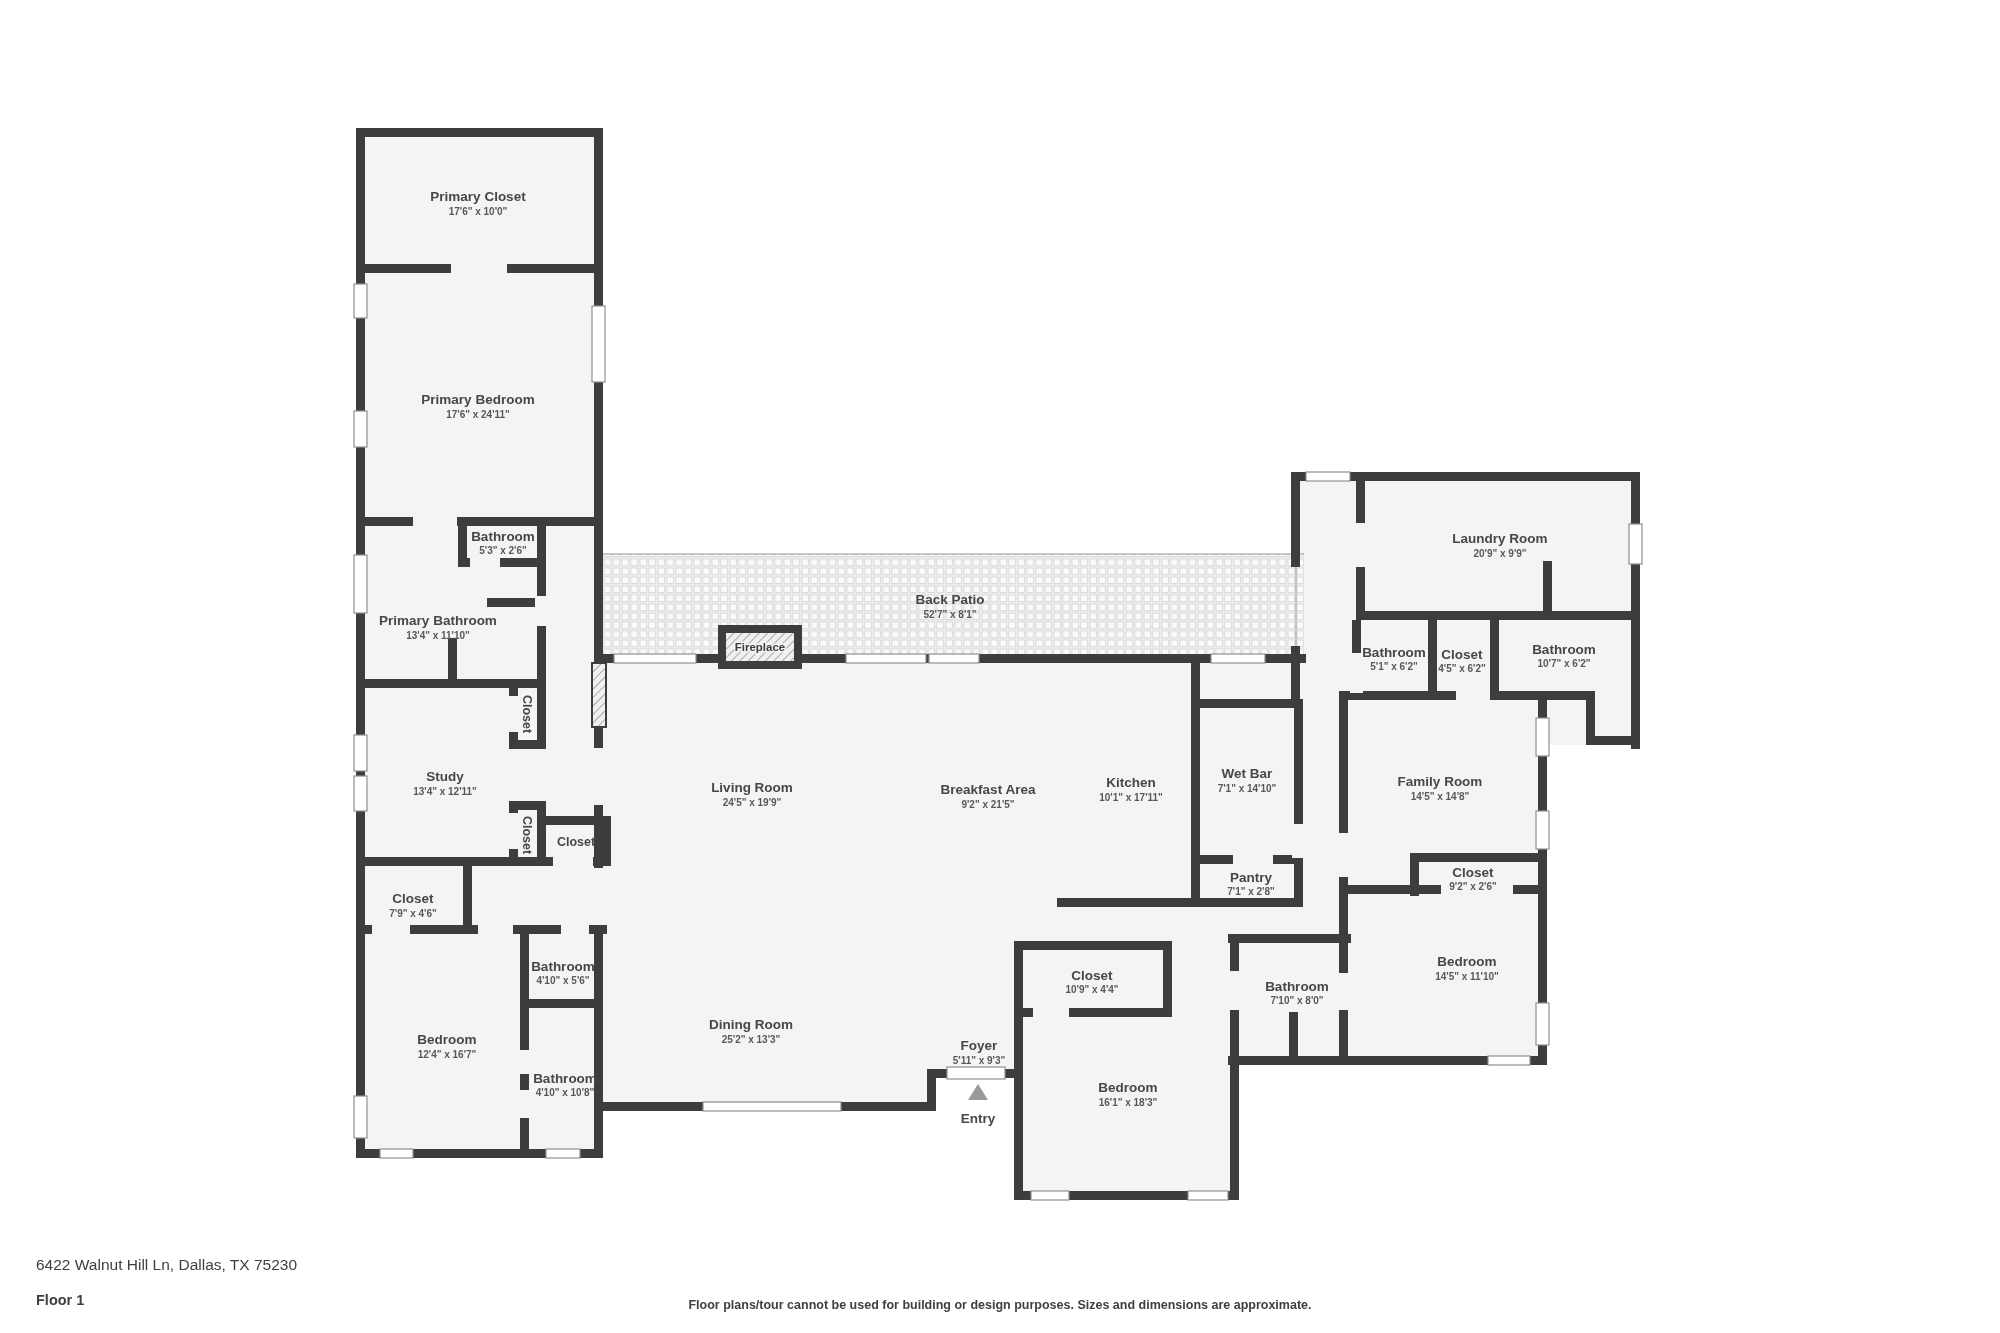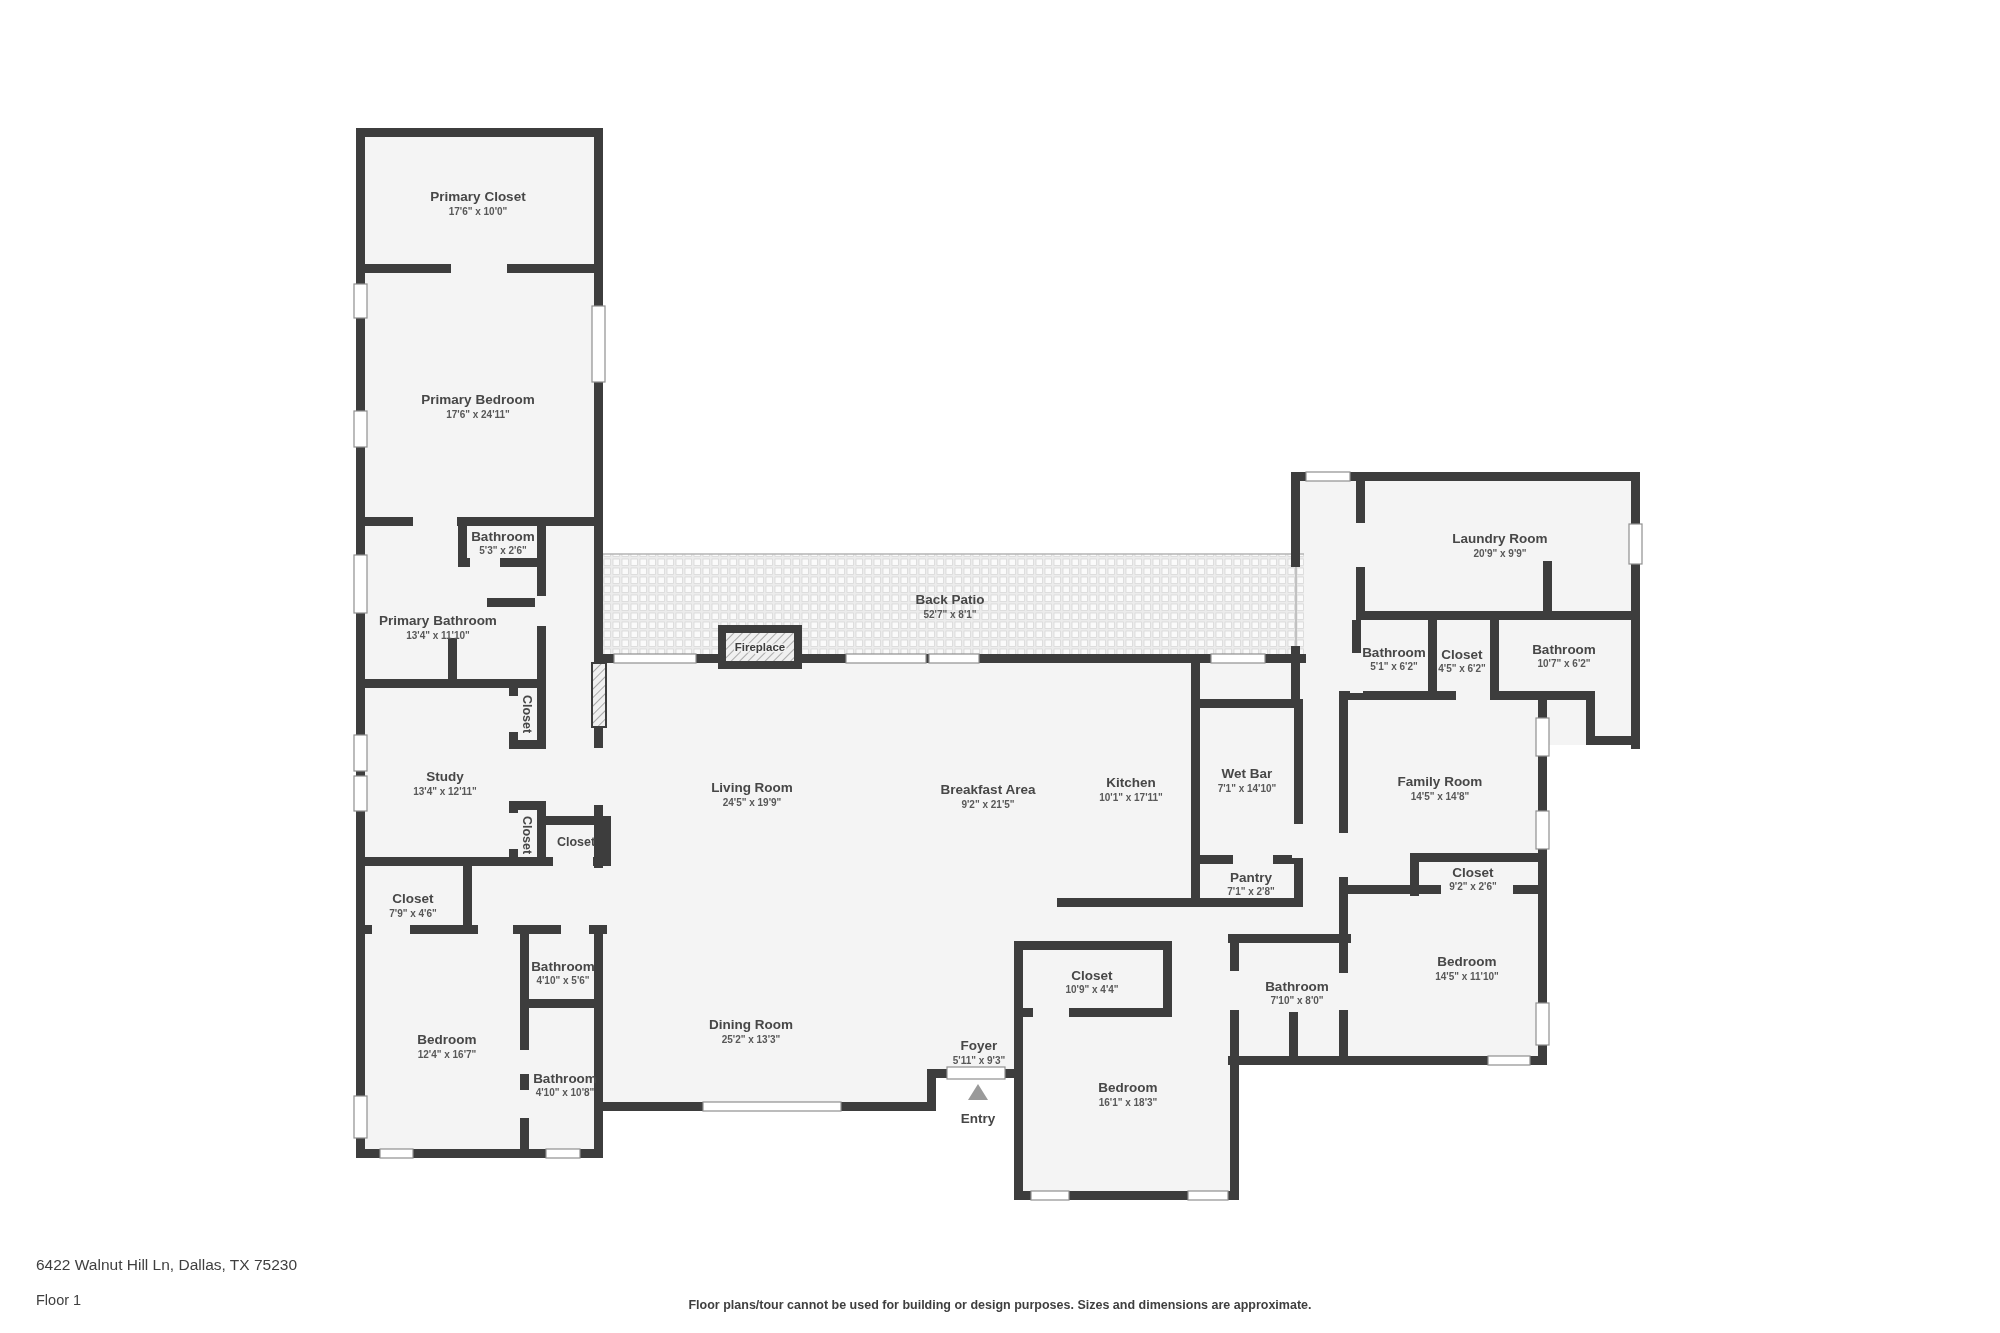--- a/index.html
+++ b/index.html
@@ -5,21 +5,21 @@
   html,body{margin:0;padding:0;background:#ffffff;}
   .page{position:relative;width:2000px;height:1333px;background:#ffffff;overflow:hidden;
         font-family:"Liberation Sans", sans-serif;}
   svg{position:absolute;left:0;top:0;}
   .rn{font:700 13.5px "Liberation Sans", sans-serif;fill:#474747;text-anchor:middle;}
   .rd{font:700 10px "Liberation Sans", sans-serif;fill:#585858;text-anchor:middle;}
   .rv{font:700 12.5px "Liberation Sans", sans-serif;fill:#474747;text-anchor:middle;}
   .fp{font:700 11.5px "Liberation Sans", sans-serif;fill:#3d3d3d;text-anchor:middle;
       paint-order:stroke;stroke:#f2f2f2;stroke-width:3px;}
   .footer-address{position:absolute;left:36px;top:1256px;font-size:15.5px;font-weight:400;color:#3f3f3f;}
-  .footer-floor{position:absolute;left:36px;top:1292px;font-size:14.5px;font-weight:400;color:#3f3f3f;}
+  .footer-floor{position:absolute;left:36px;top:1292px;font-size:14.5px;font-weight:700;color:#3f3f3f;}
   .footer-disclaimer{position:absolute;left:0;top:1298px;width:2000px;text-align:center;
       font-size:12.5px;font-weight:700;color:#3f3f3f;}
 </style>
 </head>
 <body>
 
 <div class="page">
 <svg width="2000" height="1333" viewBox="0 0 2000 1333">
   <defs>
     <pattern id="patio" width="9" height="9" patternUnits="userSpaceOnUse">

